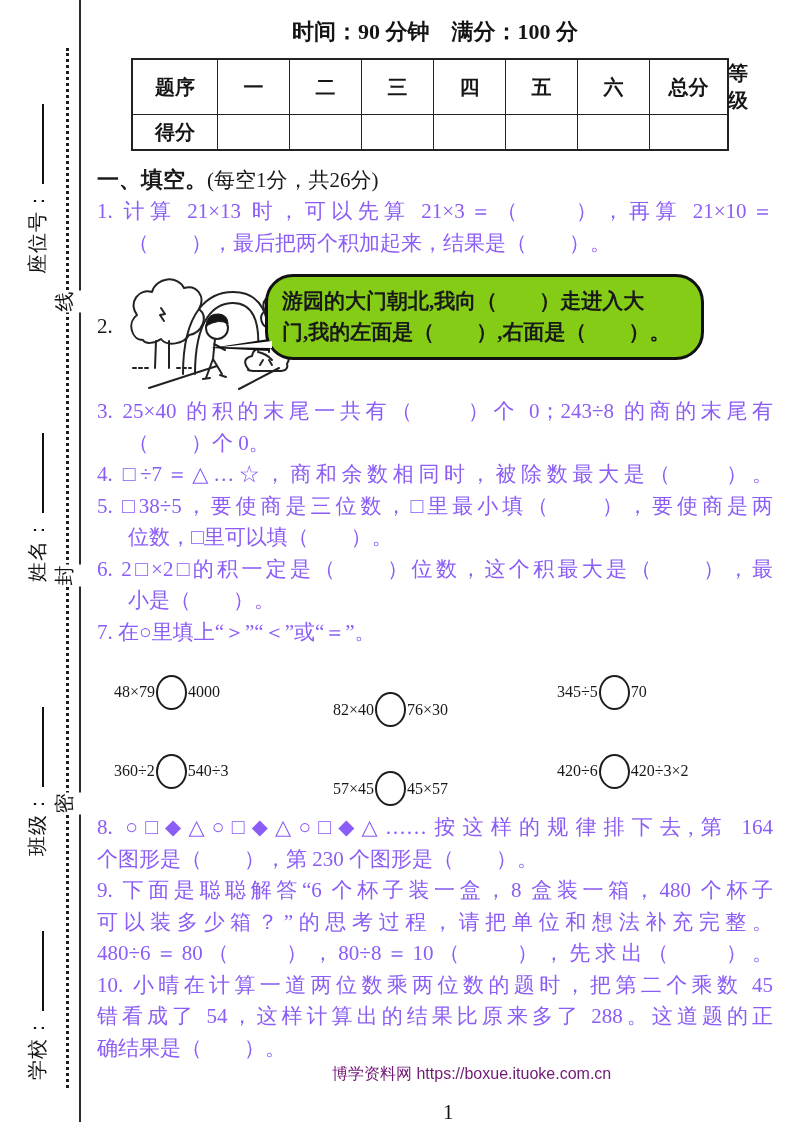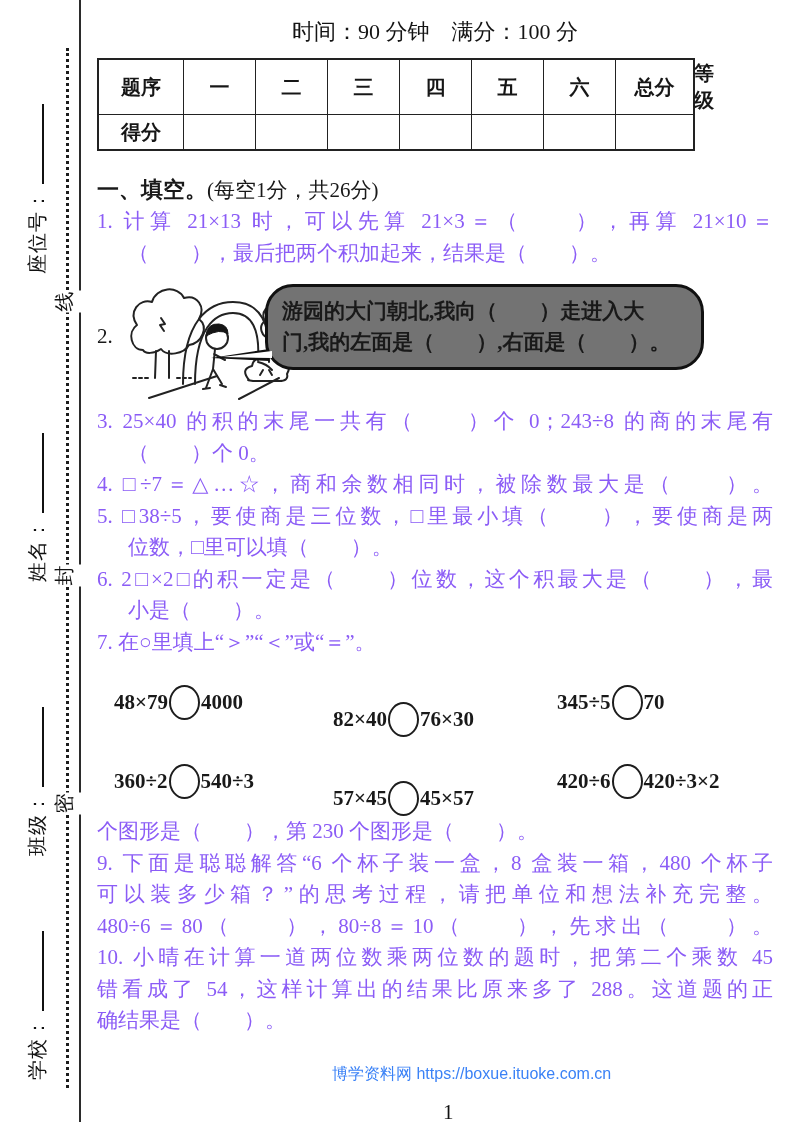--- a/index.html
+++ b/index.html
@@ -27,67 +27,67 @@
   }
   
   .content{position:absolute;left:97px;top:0;width:676px;}
   .paper-title{
     margin:30px 0 0 0;text-align:center;
     font-family:"Liberation Sans","DejaVu Sans",sans-serif;
     font-size:38px;font-weight:900;letter-spacing:1px;line-height:48px;color:#0d0d0d;
   }
   .paper-subtitle{
     margin-top:18px;text-align:center;
-    font-size:22px;font-weight:400;line-height:27px;color:#141414;
-  }
-  
-  table.score{border-collapse:collapse;margin-top:13px;width:570px;table-layout:fixed;}
+    font-size:22px;font-weight:700;line-height:27px;color:#141414;
+  }
+  
+  table.score{border-collapse:collapse;margin-top:13px;width:570px;table-layout:fixed;margin-left:34px;}
   table.score td{
     border:1.6px solid #222;height:34px;text-align:center;
     font-size:20px;font-weight:700;color:#161616;padding:0;
   }
   table.score{border:2.5px solid #222;}
   
-  .section-head{margin-top:23px;font-size:22px;line-height:31px;white-space:nowrap;}
+  .section-head{margin-top:13px;font-size:22px;line-height:31px;white-space:nowrap;}
   .section-head .b{font-weight:900;font-family:"Liberation Sans","DejaVu Sans",sans-serif;}
   .section-head .n{font-weight:400;font-size:21px;}
   .qline{font-size:21px;line-height:31.5px;color:#8b5cf6;}
   .j{text-align:justify;text-align-last:justify;}
   .ind{padding-left:31px;}
   
   .q2{position:relative;height:131px;margin:3px 0 3px 0;}
   .q2-num{position:absolute;left:0;top:52px;font-size:21px;}
   .q2-art{position:absolute;left:24px;top:0;}
   .bubble{
     position:absolute;left:168px;top:12px;width:407px;
     border:3px solid #111;border-radius:28px;
-    padding:9px 12px 9px 14px;background:#737373;
+    padding:9px 12px 9px 14px;background:#84cc16;
     font-size:21px;line-height:31px;font-weight:700;white-space:nowrap;
   }
   .bubble:before{
     content:"";position:absolute;left:-57px;top:62px;
     border-top:9px solid transparent;border-bottom:3px solid transparent;
     border-right:58px solid #111;
   }
   .bubble:after{
     content:"";position:absolute;left:-46px;top:64px;
     border-top:6px solid transparent;border-bottom:1px solid transparent;
     border-right:50px solid #fff;
   }
   
-  .cmp-row{display:flex;align-items:center;margin-top:9px;padding-left:17px;font-size:21px;font-weight:bold;}
+  .cmp-row{display:flex;align-items:center;margin-top:9px;padding-left:17px;font-size:16px;}
   .cmp-item{display:flex;align-items:center;white-space:nowrap;}
   .cmp-item.c1{width:219px;}
   .cmp-item.c2{width:224px;margin-top:35px;}
   .cmp-circle{
     display:inline-block;width:27px;height:31px;
     border:2px solid #1d1d1d;border-radius:50%;margin:0 1px;
   }
   
-  .watermark{position:absolute;left:332px;top:1064px;font-size:16px;color:#3b82f6;
+  .watermark{position:absolute;left:332px;top:1064px;font-size:16px;color:#701a75;
     font-family:"Liberation Sans","DejaVu Sans",sans-serif;white-space:nowrap;}
   .page-num{position:absolute;left:443px;top:1100px;font-size:21px;color:#111;}
   
   .sk{stroke:#222;stroke-width:2;fill:none;stroke-linecap:round;stroke-linejoin:round;}
 </style>
 </head>
 <body>
 
 <div class="page">
 
@@ -222,20 +222,21 @@
           <span class="cmp-circle"></span>
           <span>45×57</span>
       </span>
       <span class="cmp-item">
         <span>420÷6</span>
           <span class="cmp-circle"></span>
           <span>420÷3×2</span>
       </span>
     </div>
 
+    <div class="qline j" style="margin-top:6px;">8. ○□◆△○□◆△○□◆△……按这样的规律排下去,第 164</div>
     <div class="qline">个图形是（　　），第 230 个图形是（　　）。</div>
 
     <div class="qline j">9. 下面是聪聪解答“6 个杯子装一盒，8 盒装一箱，480 个杯子</div>
     <div class="qline j">可以装多少箱？”的思考过程，请把单位和想法补充完整。</div>
     <div class="qline j">480÷6＝80（　　），80÷8＝10（　　），先求出（　　）。</div>
 
     <div class="qline j">10. 小晴在计算一道两位数乘两位数的题时，把第二个乘数 45</div>
     <div class="qline j">错看成了 54，这样计算出的结果比原来多了 288。这道题的正</div>
     <div class="qline">确结果是（　　）。</div>
 

